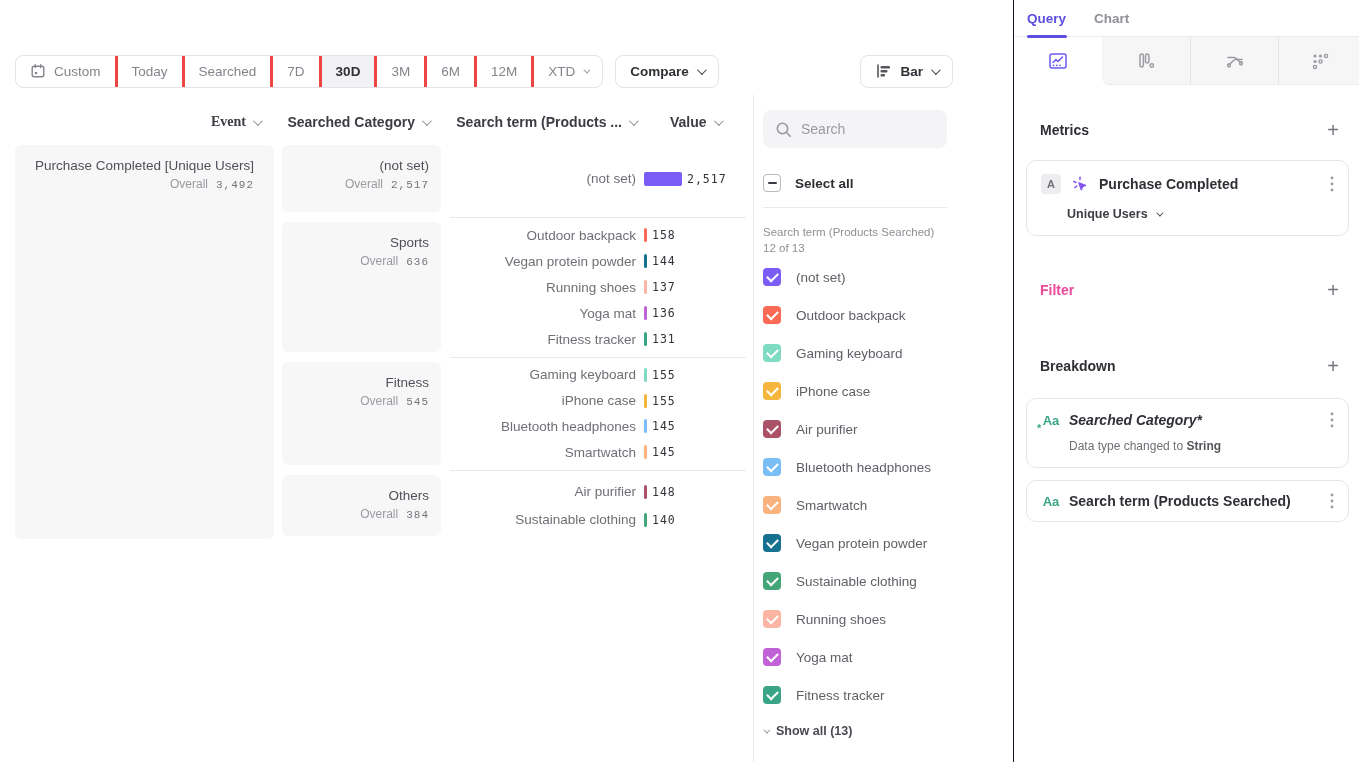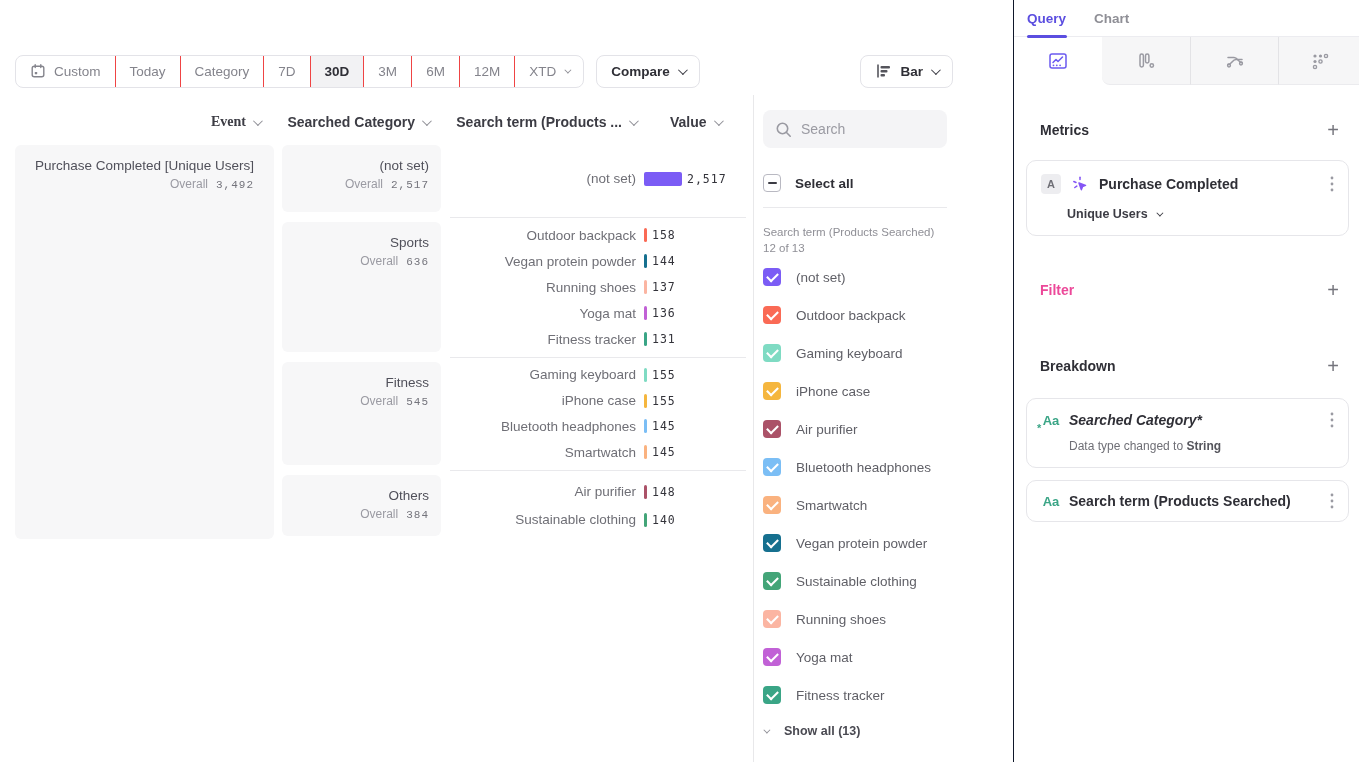--- a/index.html
+++ b/index.html
@@ -16,21 +16,21 @@
   .chev { width:7px; height:7px; border-right:1.5px solid #8f8f96; border-bottom:1.5px solid #8f8f96;
           transform:rotate(45deg) translateY(-2px); display:inline-block; flex:0 0 auto; }
   .chev-dark { border-color:#3c3c44; }
   .chev-sm { width:5px; height:5px; }
 
   
   .main { position:absolute; left:0; top:0; width:1013px; height:762px; }
   .toolbar { position:absolute; left:15px; right:60px; top:50px; height:42px; display:flex; align-items:center; }
   .date-group { display:flex; height:33px; border:1px solid #e3e3e8; border-radius:8px; overflow:hidden; background:#fff; }
   .seg { display:flex; align-items:center; gap:8px; padding:0 14px; font-size:13.5px; color:#84848c;
-         border-left:1px solid #ef4444; cursor:pointer; white-space:nowrap; }
+         border-left:3px solid #ef4444; cursor:pointer; white-space:nowrap; }
   .seg:first-child { border-left:none; }
   .seg.active { color:#2f2f36; font-weight:700; background:#f2f2f4; }
   .btn { display:flex; align-items:center; gap:8px; height:33px; padding:0 14px; border:1px solid #e3e3e8;
          border-radius:8px; background:#fff; font-size:13.5px; color:#2f2f36; font-weight:600; cursor:pointer;
          font-family:inherit; }
   .compare { margin-left:12px; }
   .bar-btn { margin-left:auto; }
 
   
   .table { position:absolute; left:15px; top:112px; width:731px; }
@@ -72,21 +72,21 @@
   .cb-ind { background:#fff; border:1.5px solid #b9b9c2; }
   .cb-ind::after { content:""; width:9px; height:2px; background:#3c3c44; border-radius:1px; }
   .cb-check::after { content:""; width:9px; height:5px; border-left:2px solid #fff; border-bottom:2px solid #fff;
                      transform:rotate(-45deg) translate(1px,-1px); }
   .sa-label { font-weight:700; font-size:13.5px; color:#2f2f36; }
   .hdiv { width:184px; border-top:1px solid #e9e9ec; margin-top:15px; }
   .list-label { margin-top:16px; width:180px; font-size:11.5px; line-height:16px; color:#8f8f96; }
   .filter-list { margin-top:2px; }
   .filter-item { display:flex; align-items:center; gap:15px; height:38px; cursor:pointer; }
   .filter-item .flabel { font-size:13.5px; color:#5f5f66; }
-  .show-all { display:flex; align-items:center; gap:16px; margin-top:10px; cursor:pointer;
+  .show-all { display:flex; align-items:center; gap:8px; margin-top:10px; cursor:pointer;
               font-size:12.5px; font-weight:600; color:#4a4a52; }
 
   
   .query-panel { position:absolute; left:1013px; top:0; width:348px; height:762px; border-left:1px solid #0f172a; background:#fff; }
   .qtabs { display:flex; gap:28px; height:37px; align-items:center; padding-left:13px; border-bottom:1px solid #ececf0; position:relative; }
   .qtab { font-size:13.5px; font-weight:600; color:#8f8f96; cursor:pointer; }
   .qtab.active { color:#5b4ee0; }
   .tab-underline { position:absolute; left:13px; bottom:-2px; width:40px; height:3px; background:#5b4ee0; border-radius:2px; }
   .rtabs { display:flex; height:48px; }
   .rtab { display:flex; align-items:center; justify-content:center; cursor:pointer; width:88px; }
@@ -130,21 +130,21 @@
               <path d="M5.2 1.8v2.8M10.8 1.8v2.8"></path>
               <rect x="4.8" y="9" width="2.4" height="2.2" rx="0.5" fill="#84848c" stroke="none"></rect>
             </svg>
           </span>
           <span>Custom</span>
         </div>
         <div class="seg">
           <span>Today</span>
         </div>
         <div class="seg">
-          <span>Category</span>
+          <span>Searched</span>
         </div>
         <div class="seg">
           <span>7D</span>
         </div>
         <div class="seg active">
           <span>30D</span>
         </div>
         <div class="seg">
           <span>3M</span>
         </div>

